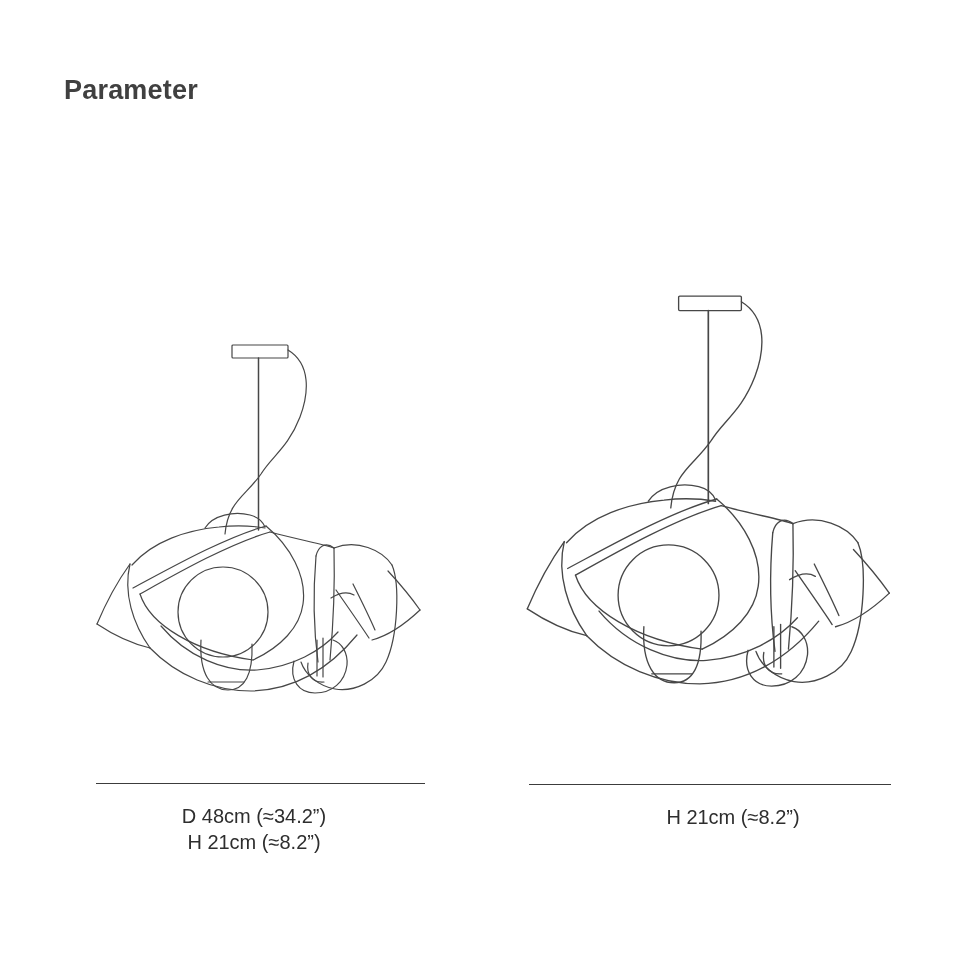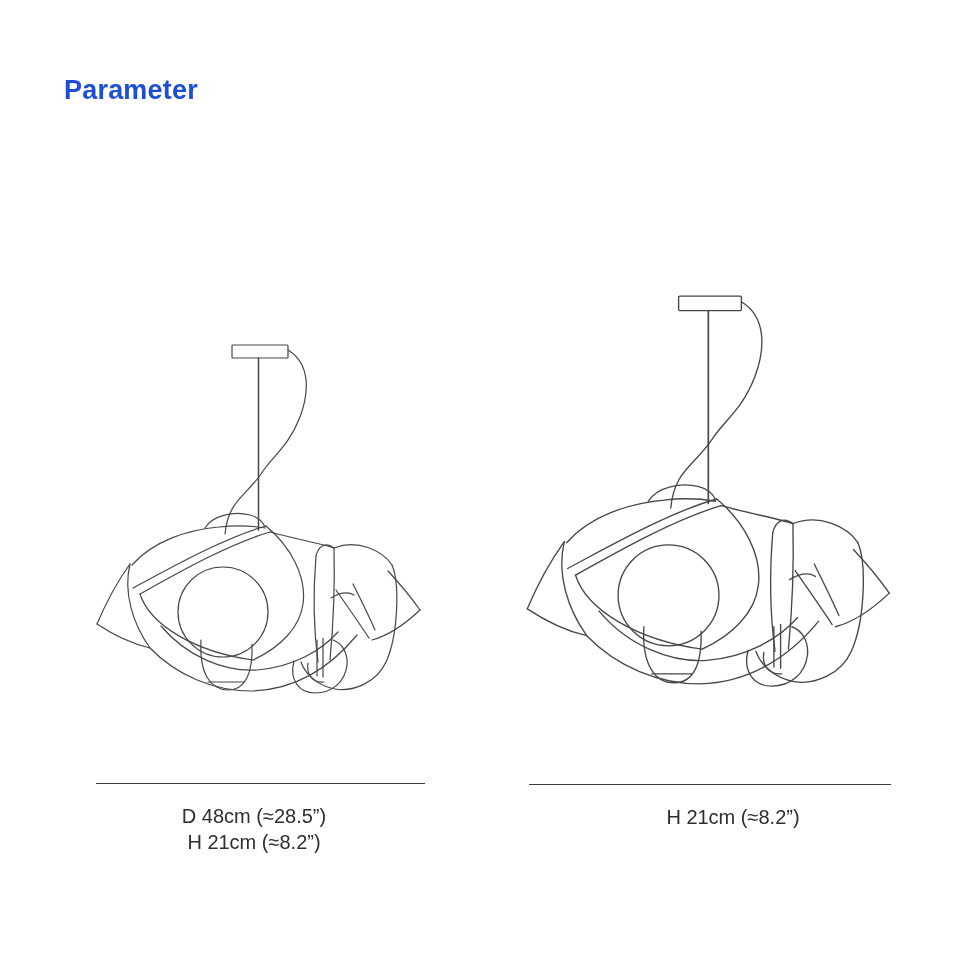--- a/index.html
+++ b/index.html
@@ -3,21 +3,21 @@
 <meta charset="utf-8">
 <style>
   html,body{margin:0;padding:0;}
   body{
     width:980px;height:980px;position:relative;overflow:hidden;
     background:#ffffff;
     font-family:"Liberation Sans", sans-serif;
   }
   .page-title{
     position:absolute;left:64px;top:57px;
-    font-size:27px;font-weight:700;color:#1d4ed8;letter-spacing:.2px;
+    font-size:27px;font-weight:700;color:#404040;letter-spacing:.2px;
   }
   .lamp-svg{position:absolute;}
   .lamp-small{left:95px;top:344px;width:330px;height:356px;}
   .lamp-large{left:525px;top:295px;width:370px;height:399px;}
   .divider{position:absolute;height:1px;background:#3c3c3c;}
   .divider-small{left:96px;top:783px;width:329px;}
   .divider-large{left:529px;top:784px;width:362px;}
   .caption{
     position:absolute;width:330px;text-align:center;
     font-size:20px;line-height:26px;color:#2e2e2e;
@@ -101,19 +101,19 @@
 </svg>
 
 <svg class="lamp-svg lamp-large" viewBox="0 0 330 356">
   <use href="#lamp"></use>
 </svg>
 
 <div class="divider divider-small"></div>
 <div class="divider divider-large"></div>
 
 <div class="caption caption-small">
-  <div>D 48cm (≈28.5”)</div>
+  <div>D 48cm (≈34.2”)</div>
   <div>H 21cm (≈8.2”)</div>
 </div>
 
 <div class="caption caption-large">
   <div>H 21cm (≈8.2”)</div>
 </div>
 
 </body></html>

